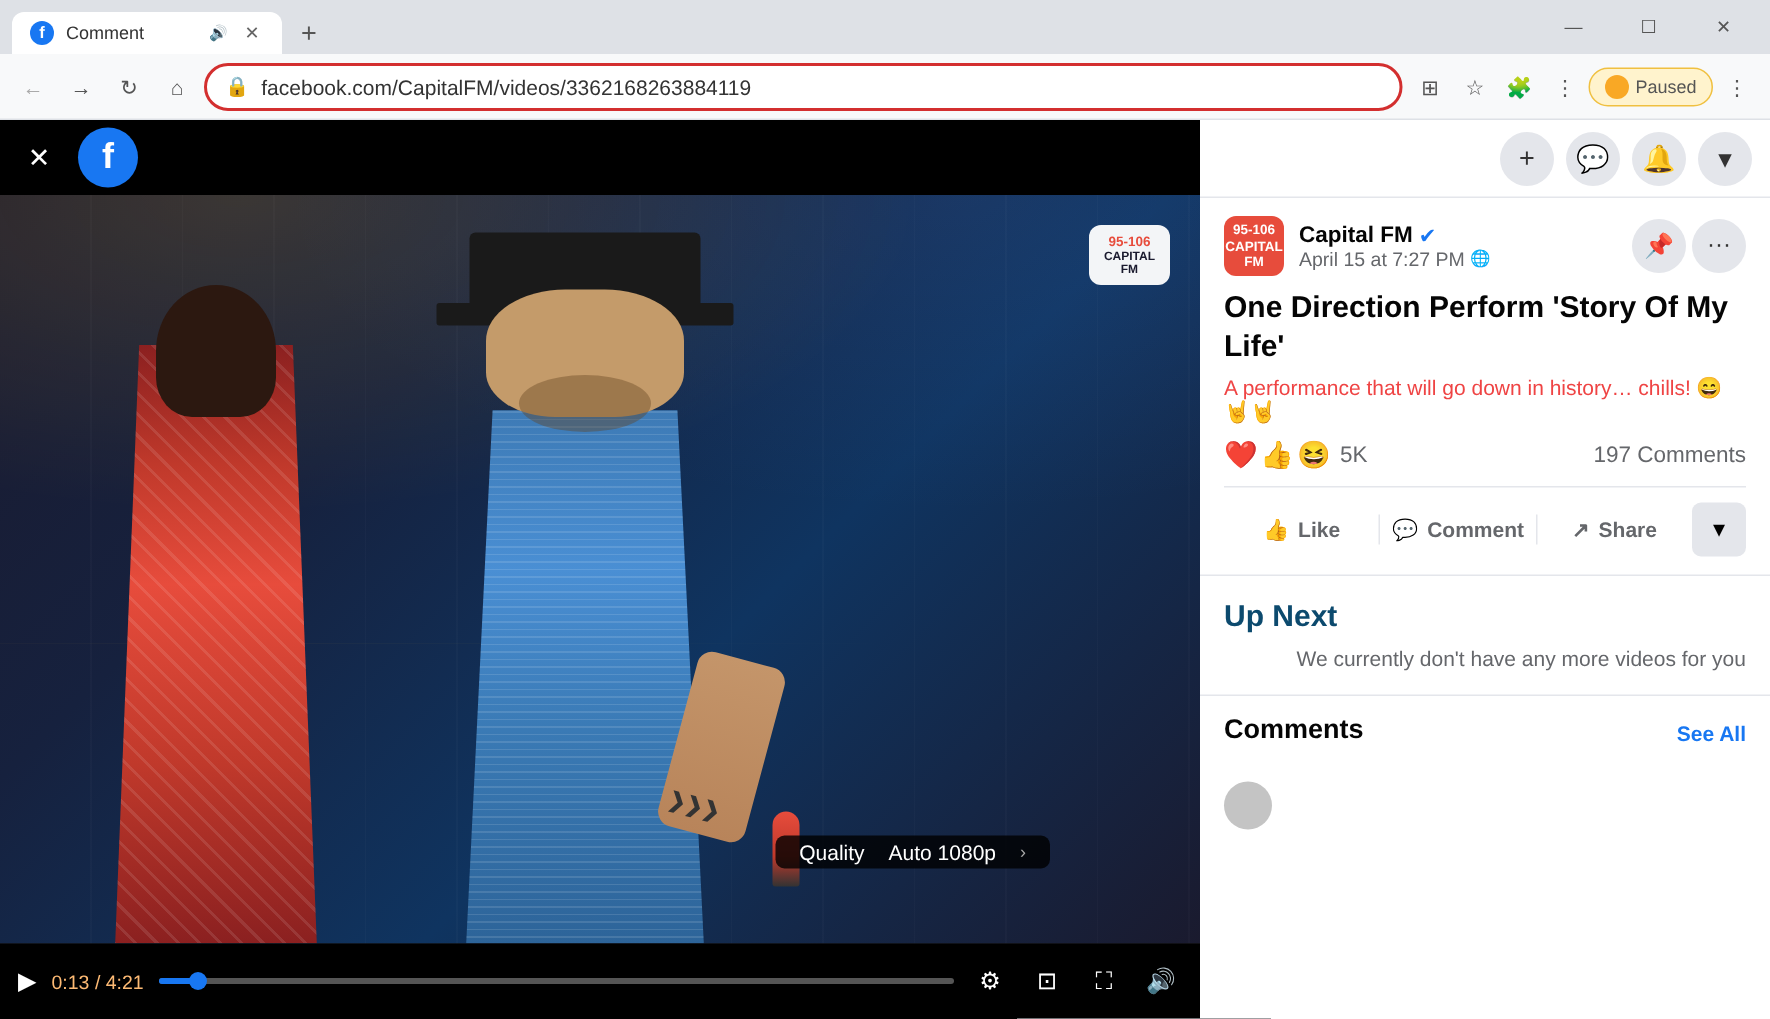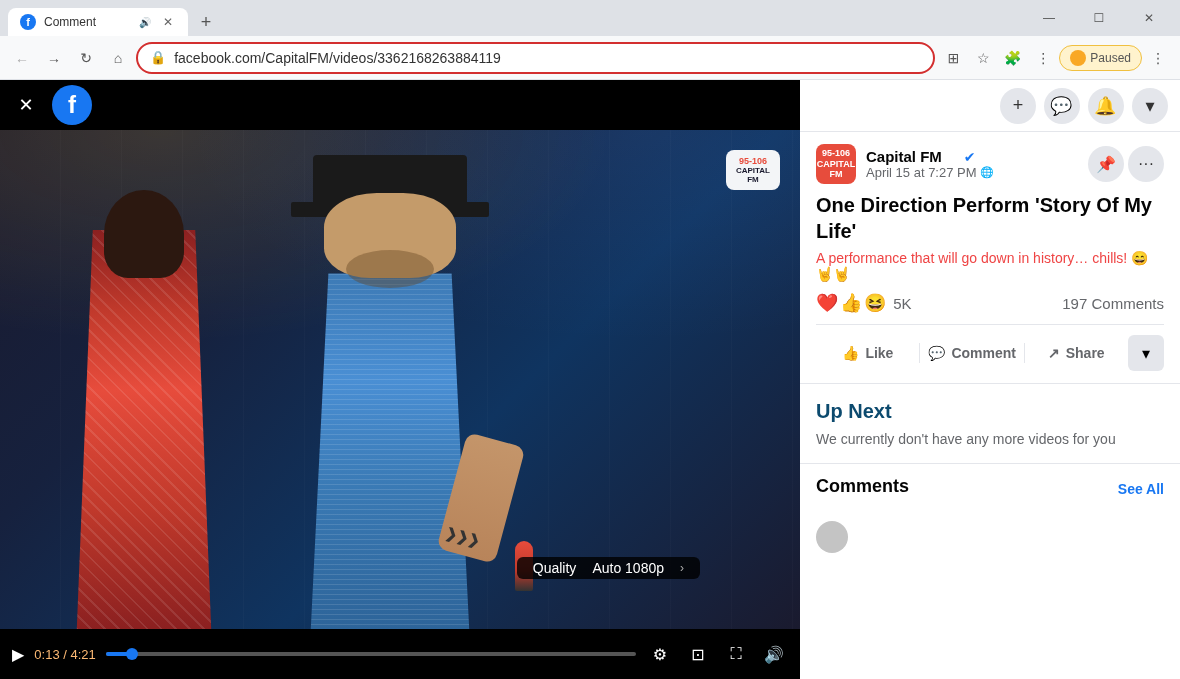--- a/index.html
+++ b/index.html
@@ -63,41 +63,41 @@
     
     .right-panel { flex: 1; background: #fff; display: flex; flex-direction: column; overflow-y: auto; }
     .panel-top-nav { height: 52px; background: #fff; display: flex; align-items: center; padding: 0 12px; border-bottom: 1px solid #e4e6eb; gap: 8px; }
     .panel-nav-btn { width: 36px; height: 36px; border-radius: 50%; background: #e4e6eb; display: flex; align-items: center; justify-content: center; cursor: pointer; color: #333; font-size: 18px; }
 
     .post-area { padding: 12px 16px; border-bottom: 1px solid #e4e6eb; }
     .post-header { display: flex; align-items: center; gap: 10px; margin-bottom: 8px; }
     .page-avatar { width: 40px; height: 40px; border-radius: 8px; background: #e74c3c; display: flex; align-items: center; justify-content: center; overflow: hidden; flex-shrink: 0; }
     .page-avatar-inner { font-size: 9px; font-weight: 700; color: #fff; text-align: center; line-height: 1.2; }
     .post-meta { flex: 1; }
-    .page-name-row { display: flex; align-items: center; gap: 22px; }
+    .page-name-row { display: flex; align-items: center; gap: 4px; }
     .page-name { font-size: 15px; font-weight: 700; color: #050505; }
     .verified-badge { color: #1877f2; font-size: 14px; }
     .post-date { font-size: 13px; color: #65676b; display: flex; align-items: center; gap: 4px; }
     .globe-icon { font-size: 11px; }
     .post-action-btns { display: flex; gap: 4px; }
     .post-action-btn { width: 36px; height: 36px; border-radius: 50%; background: #e4e6eb; display: flex; align-items: center; justify-content: center; cursor: pointer; color: #333; font-size: 16px; }
     .post-title { font-size: 20px; font-weight: 700; color: #050505; line-height: 1.3; margin-bottom: 6px; }
     .post-desc { font-size: 14px; color: #ef4444; margin-bottom: 10px; }
     .reactions-row { display: flex; align-items: center; justify-content: space-between; margin-bottom: 10px; padding-bottom: 10px; border-bottom: 1px solid #e4e6eb; }
     .reaction-emojis { display: flex; align-items: center; gap: 2px; }
     .emoji { font-size: 18px; }
     .reaction-count { font-size: 15px; color: #65676b; margin-left: 4px; }
     .comments-count { font-size: 15px; color: #65676b; }
     .action-buttons { display: flex; align-items: center; gap: 0; }
     .action-btn { flex: 1; height: 36px; display: flex; align-items: center; justify-content: center; gap: 6px; border-radius: 6px; cursor: pointer; color: #65676b; font-size: 14px; font-weight: 600; }
     .action-divider { width: 1px; height: 20px; background: #e4e6eb; }
 
     .up-next-section { padding: 16px; border-bottom: 1px solid #e4e6eb; }
     .up-next-title { font-size: 20px; font-weight: 700; color: #0c4a6e; margin-bottom: 8px; }
-    .up-next-empty { font-size: 14px; color: #65676b; }
+    .up-next-empty { font-size: 14px; color: #65676b; text-align: right; }
 
     .comments-section { padding: 12px 16px; }
     .comments-header { display: flex; align-items: flex-end; justify-content: space-between; margin-bottom: 24px; }
     .comments-title { font-size: 18px; font-weight: 700; color: #050505; }
     .see-all-link { font-size: 14px; color: #1877f2; cursor: pointer; font-weight: 600; }
     .comment-input-row { display: flex; align-items: center; gap: 8px; }
     .comment-avatar { width: 32px; height: 32px; border-radius: 50%; background: #c4c4c4; flex-shrink: 0; }
     .comment-input-box { flex: 1; height: 36px; background: #f0f2f5; border-radius: 18px; display: flex; align-items: center; padding: 0 12px; gap: 8px; }
     .comment-placeholder { font-size: 15px; color: #8a8d91; flex: 1; }
     .comment-icon { font-size: 18px; color: #8a8d91; cursor: pointer; }

